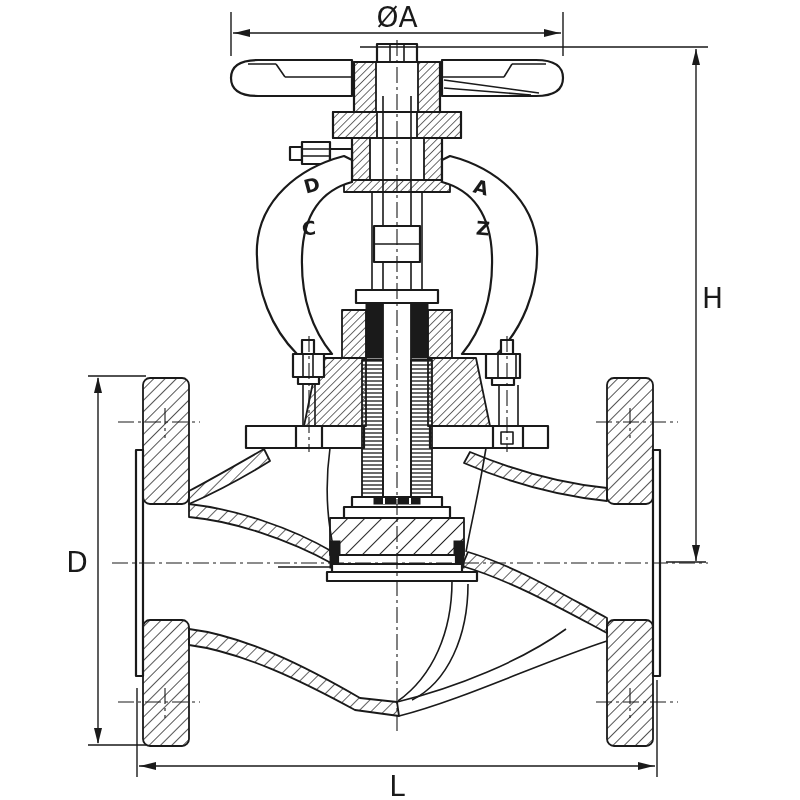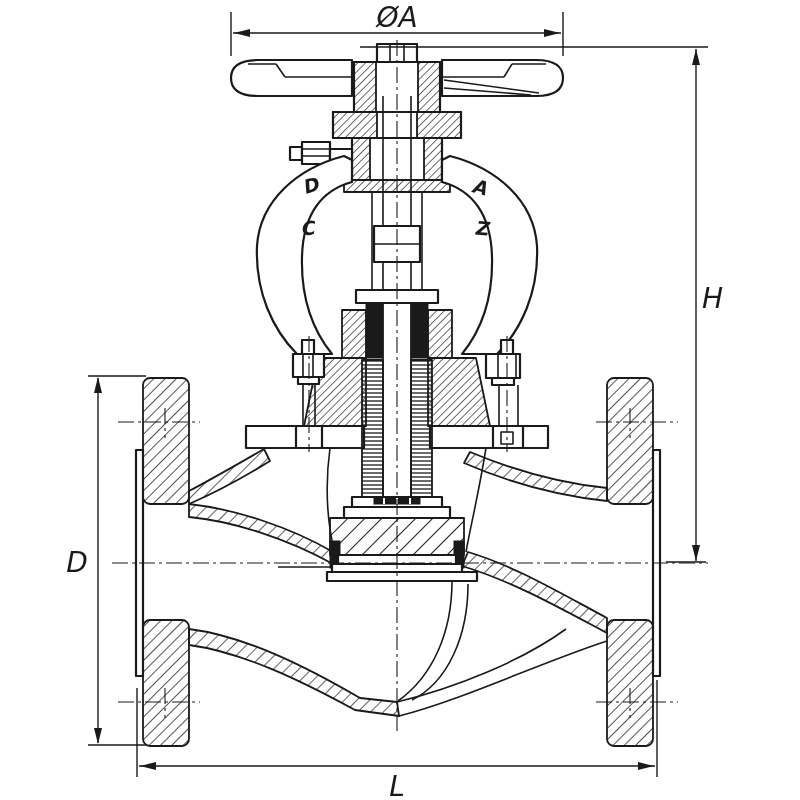--- a/index.html
+++ b/index.html
@@ -1,17 +1,17 @@
 <!DOCTYPE html>
 <html style="--line: #1a1a1a; --bg: #ffffff;"><head>
 <meta charset="utf-8">
 <style>
   :root { --line:#1a1a1a; --bg:#ffffff; }
   html,body { margin:0; padding:0; background:var(--bg); }
-  .stage { width:800px; height:800px; position:relative; background:var(--bg); overflow:hidden;font-style:italic; }
+  .stage { width:800px; height:800px; position:relative; background:var(--bg); overflow:hidden; }
   svg { display:block; }
   .o2  { fill:#ffffff; stroke:var(--line); stroke-width:2.2; stroke-linejoin:round; }
   .o16 { fill:none;    stroke:var(--line); stroke-width:1.6; stroke-linejoin:round; }
   .hb  { stroke:var(--line); stroke-width:1.8; stroke-linejoin:round; }
   .cl  { fill:none; stroke:var(--line); stroke-width:1.1; stroke-dasharray:16 4 3 4; }
   .dim { fill:none; stroke:var(--line); stroke-width:1.4; }
   .ar  { fill:var(--line); stroke:none; }
   .blk { fill:var(--line); stroke:var(--line); stroke-width:1; }
   text.dimlbl { font-family:"DejaVu Sans","Liberation Sans",sans-serif; font-size:28px; fill:var(--line); }
   text.cast   { font-family:"DejaVu Sans","Liberation Sans",sans-serif; font-size:19px; font-weight:bold; fill:var(--line); }

